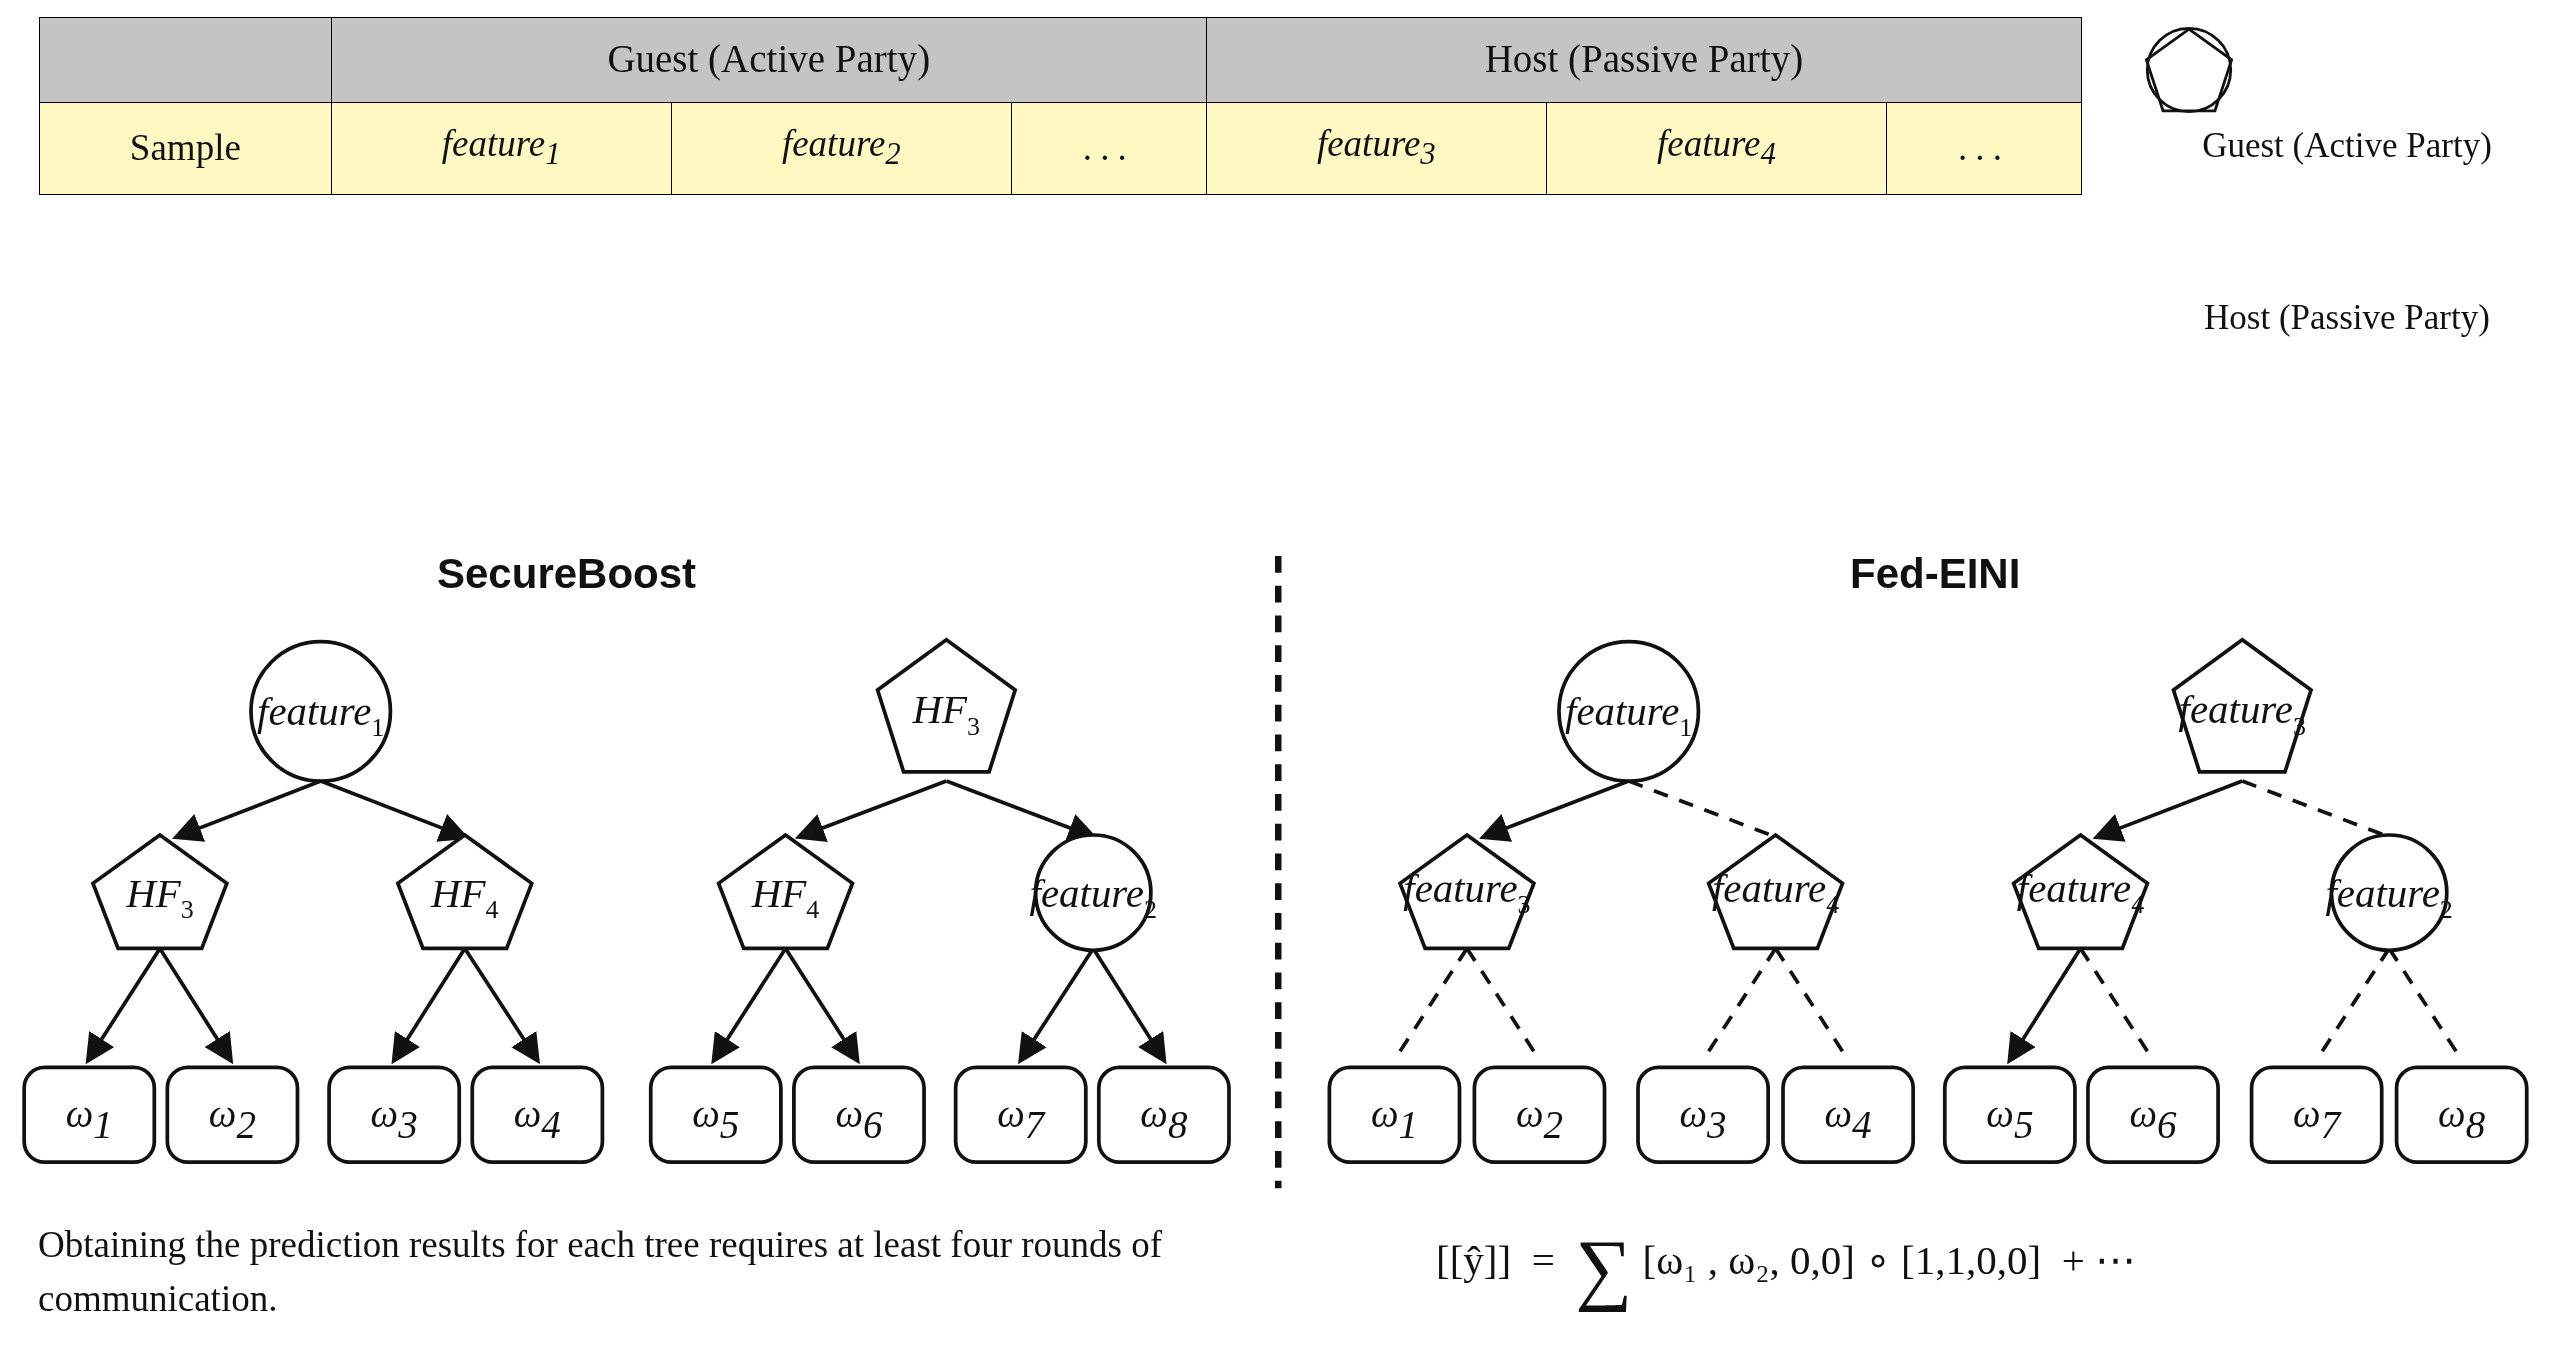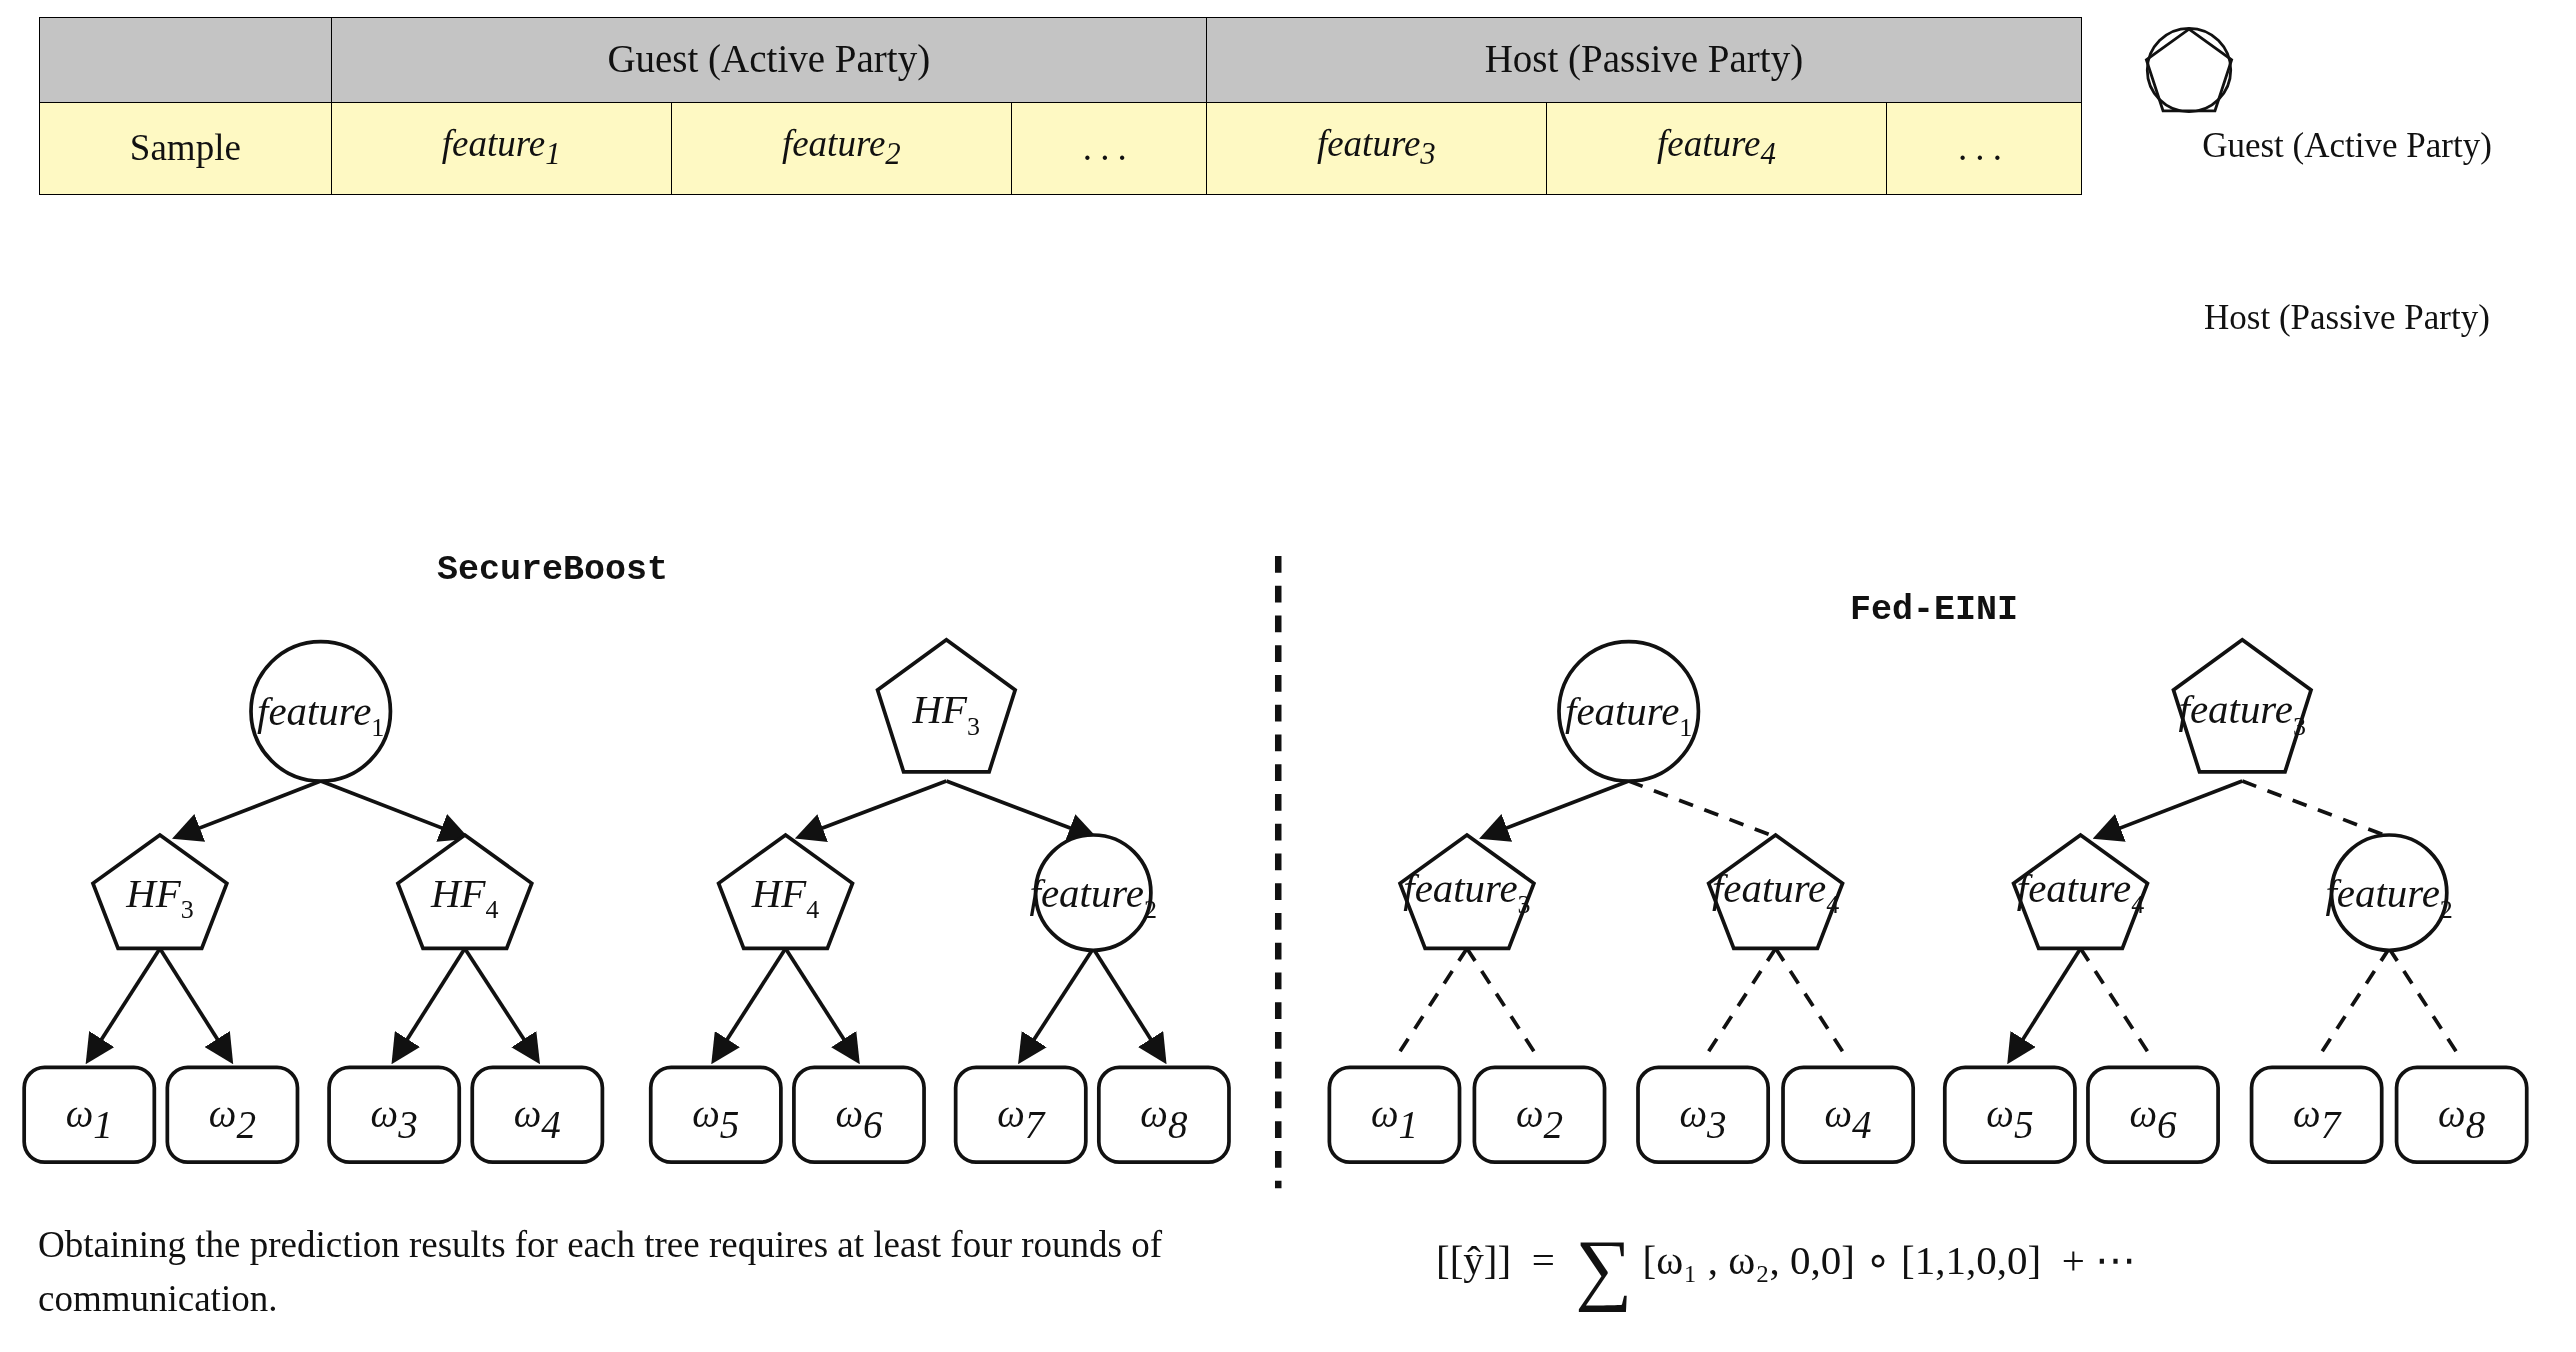--- a/index.html
+++ b/index.html
@@ -18,24 +18,24 @@
   .cw-e{width:260px}.cw-f{width:260px}.cw-g{width:149px}
   .mi{font-style:italic;font-family:"Liberation Serif",serif;}
   .dots{letter-spacing:.22em;font-size:35px;}
 
   
   #legend{position:absolute;left:2138px;top:18.6px;width:418px;text-align:center;}
   .legend-shape{height:102px;display:flex;align-items:center;justify-content:center;}
   .legend-label{font-size:35px;margin:5.6px 0 24px 0;white-space:nowrap;}
 
   
-  .panel-title{position:absolute;font-weight:bold;font-size:35px;
-               font-family:Liberation Mono, monospace;white-space:nowrap;}
+  .panel-title{position:absolute;font-weight:bold;font-size:42px;
+               font-family:Liberation Sans, sans-serif;white-space:nowrap;}
   #title-secureboost{left:437px;top:550px;}
-  #title-fedeini{left:1850px;top:550px;margin-top:40px;}
+  #title-fedeini{left:1850px;top:550px;}
 
   
   #caption-left{position:absolute;left:38px;top:1218px;width:1209px;
                 font-size:37px;line-height:1.45;}
   #caption-right{position:absolute;left:1436px;top:1236px;width:1041px;
                  font-size:41px;white-space:nowrap;}
   #caption-right .sum{font-size:80px;vertical-align:-.26em;line-height:0;}
 
   svg{position:absolute;left:0;top:0;}
   text{font-family:"Liberation Serif",serif;}

